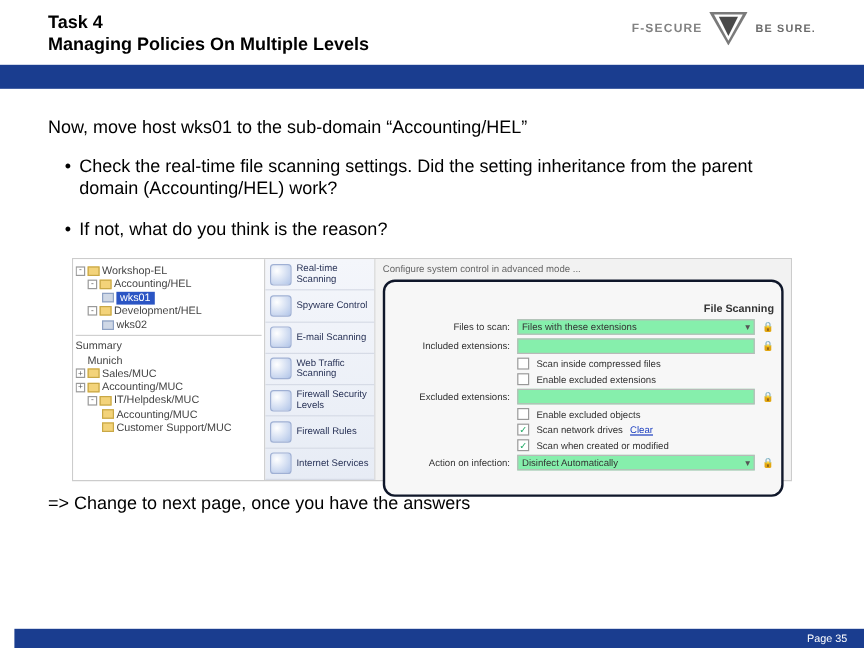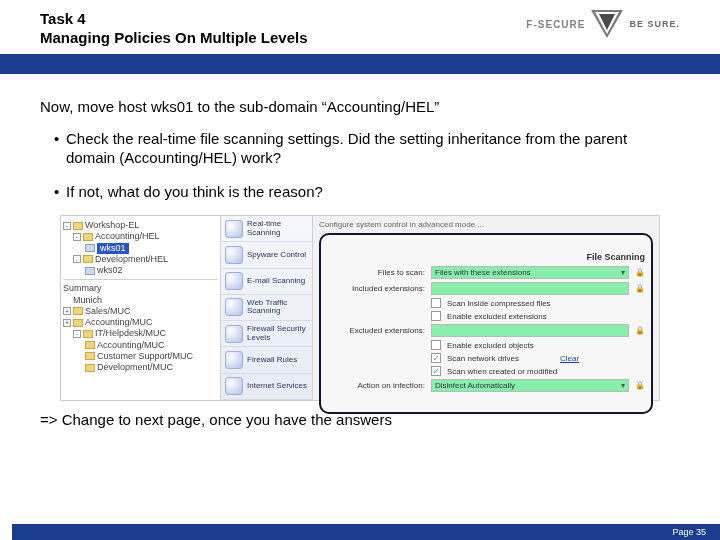--- a/index.html
+++ b/index.html
@@ -107,21 +107,21 @@
     padding: 17px 6px;
     text-align: right;
   }
   .panel-title { font-size: 9px; font-weight: bold; margin-bottom: 4px; }
   .row { display: flex; align-items: center; gap: 6px; font-size: 8px; margin-bottom: 3px; }
   .row .lbl { width: 98px; color: #333; filter: blur(0.3px); }
   .field { flex: 1; height: 13px; border: 1px solid #b9b9b9; background: #86efac; padding: 0 3px; display: flex; align-items: center; color: #333; filter: blur(0.3px); }
   .dd::after { content: "▾"; margin-left: auto; color: #555; }
   .cb { width: 10px; height: 10px; border: 1px solid #999; background: #fff; display: inline-flex; align-items: center; justify-content: center; font-size: 8px; color: #2a6; }
   .lock { width: 10px; height: 10px; color: #a88b2c; }
-  .link { color: #1a3dbf; text-decoration: underline; filter: blur(0.3px); margin-left: 35px; }
+  .link { color: #1a3dbf; text-decoration: underline; filter: blur(0.3px); }
   .closing {
     margin: 10px 40px 0 40px;
     font-size: 15px;
   }
   .footer-bar {
     position: absolute;
     bottom: 0; left: 12px; right: 0;
     height: 16px;
     background: #1a3d8f;
     color: #fff;
@@ -206,24 +206,20 @@
         <span>IT/Helpdesk/MUC</span>
       </div>
     <div class="tree-row i2">
         <span class="ic"></span>
         <span>Accounting/MUC</span>
       </div>
     <div class="tree-row i2">
         <span class="ic"></span>
         <span>Customer Support/MUC</span>
       </div>
-    <div class="tree-row i2">
-        <span class="ic"></span>
-        <span>Development/MUC</span>
-      </div>
   </div>
 
   <div class="sidepanel">
     <div class="side-item">
         <span class="side-ic"></span>
         <span class="side-label">Real-time Scanning</span>
       </div>
     <div class="side-item">
         <span class="side-ic"></span>
         <span class="side-label">Spyware Control</span>

